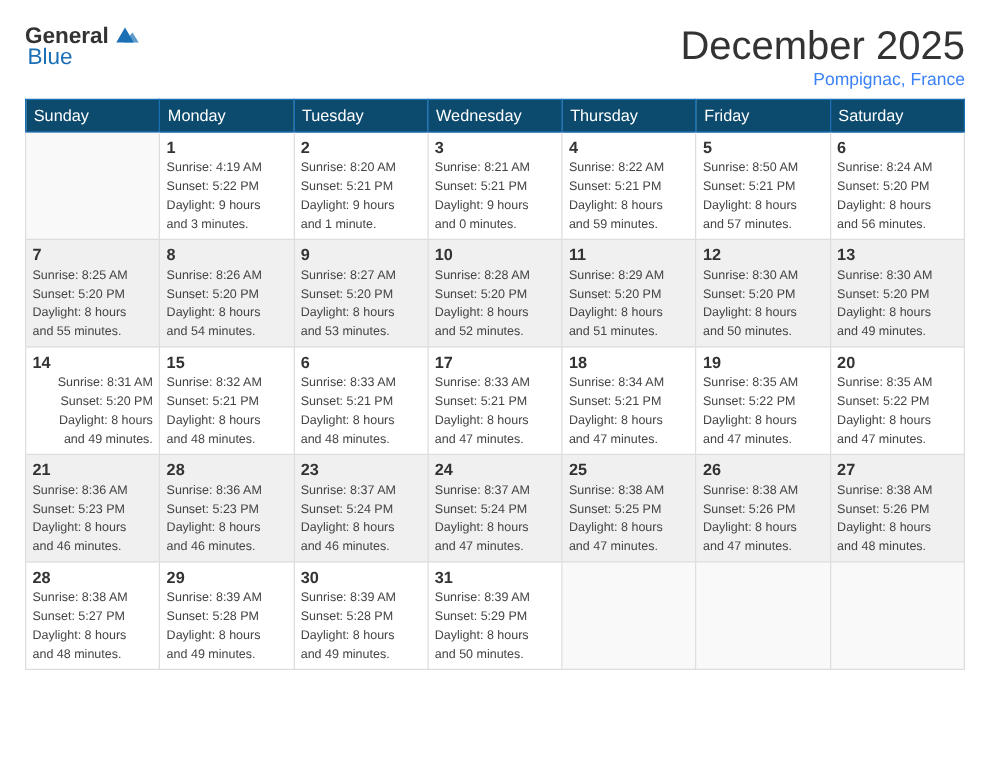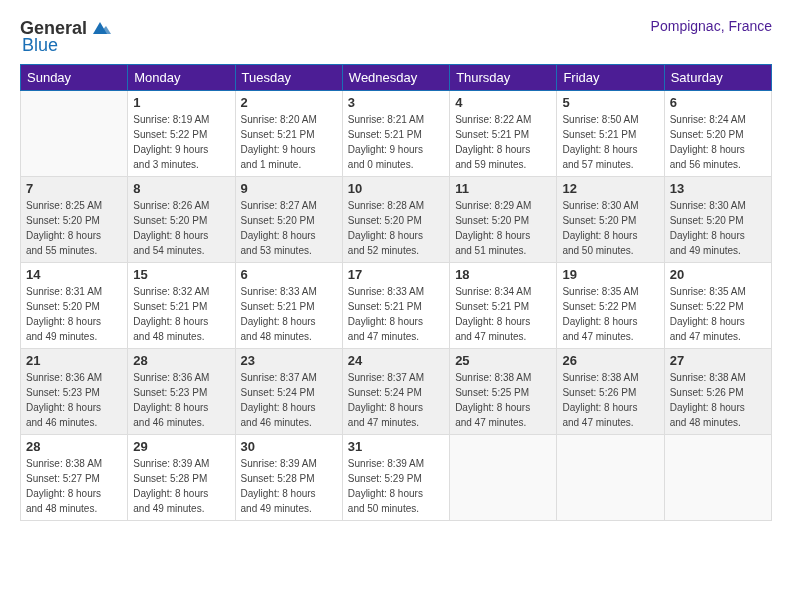--- a/index.html
+++ b/index.html
@@ -45,31 +45,31 @@
     .title-area {
       text-align: right;
     }
     .month-title {
       font-size: 32px;
       color: #333;
       font-weight: normal;
     }
     .location {
       font-size: 14px;
-      color: #4c1d95;
+      color: #3b82f6;
     }
     .calendar {
       flex: 1;
       border: 1px solid #ccc;
       border-collapse: collapse;
       width: 100%;
       table-layout: fixed;
     }
     .calendar th {
-      background: #4c1d95;
+      background: #0c4a6e;
       color: #fff;
       text-align: left;
       padding: 5px 6px;
       font-size: 13px;
       border: 1px solid #1a6fb5;
       font-weight: normal;
     }
     .calendar td {
       vertical-align: top;
       border: 1px solid #ddd;
@@ -111,20 +111,21 @@
       <div class="logo-text">
         <span class="logo-general">General</span>
         <svg class="logo-icon" viewBox="0 0 22 18">
           <polygon points="4,14 11,2 18,14" fill="#1a6fb5"></polygon>
           <polygon points="10,14 17,6 22,14" fill="#1a6fb5" opacity="0.7"></polygon>
         </svg>
       </div>
       <span class="logo-blue" style="font-size:18px;font-weight:normal;color:#1a6fb5;margin-top:-4px;margin-left:2px;">Blue</span>
     </div>
     <div class="title-area">
+      <div class="month-title">December 2025</div>
       <div class="location">Pompignac, France</div>
     </div>
   </div>
 
   <table class="calendar">
     <thead>
       <tr>
       <th>Sunday</th>
           <th>Monday</th>
           <th>Tuesday</th>
@@ -132,21 +133,21 @@
           <th>Thursday</th>
           <th>Friday</th>
           <th>Saturday</th>
         </tr>
     </thead>
     <tbody id="calendar-body">
     <tr>
           <td class="empty"></td>
           <td>
             <span class="day-num">1</span>
-            <div class="day-info" style="white-space: pre-line;">Sunrise: 8:19 AM
+            <div class="day-info" style="white-space: pre-line;">Sunrise: 4:19 AM
 Sunset: 5:22 PM
 Daylight: 9 hours
 and 3 minutes.</div>
           </td>
           <td>
             <span class="day-num">2</span>
             <div class="day-info" style="white-space: pre-line;">Sunrise: 8:20 AM
 Sunset: 5:21 PM
 Daylight: 9 hours
 and 1 minute.</div>
@@ -227,21 +228,21 @@
             <span class="day-num">13</span>
             <div class="day-info" style="white-space: pre-line;">Sunrise: 8:30 AM
 Sunset: 5:20 PM
 Daylight: 8 hours
 and 49 minutes.</div>
           </td>
         </tr>
         <tr>
           <td>
             <span class="day-num">14</span>
-            <div class="day-info" style="white-space: pre-line;">Sunrise: 8:31 AM
+            <div class="day-info" style="white-space: pre-line; text-align: right;">Sunrise: 8:31 AM
 Sunset: 5:20 PM
 Daylight: 8 hours
 and 49 minutes.</div>
           </td>
           <td>
             <span class="day-num">15</span>
             <div class="day-info" style="white-space: pre-line;">Sunrise: 8:32 AM
 Sunset: 5:21 PM
 Daylight: 8 hours
 and 48 minutes.</div>

